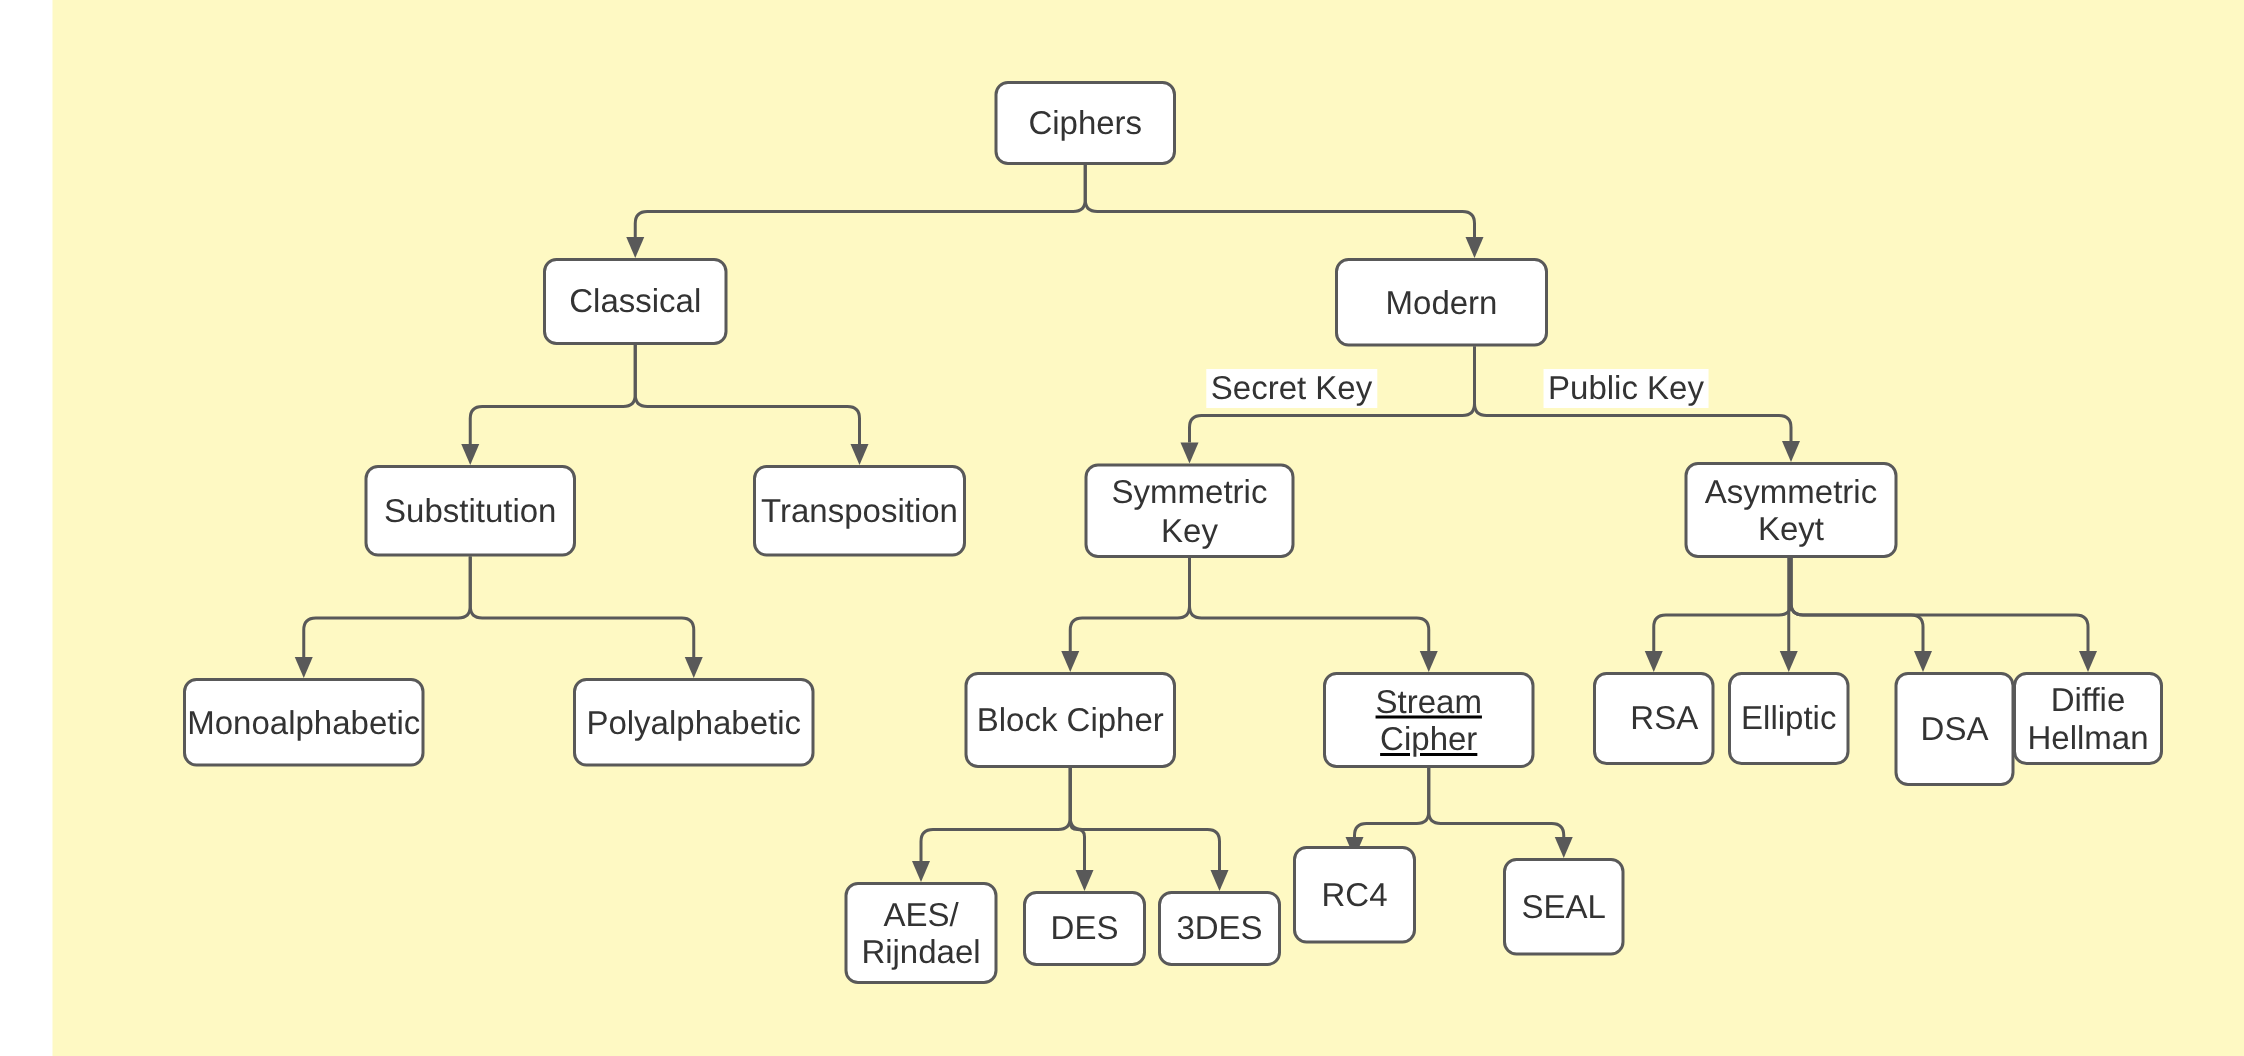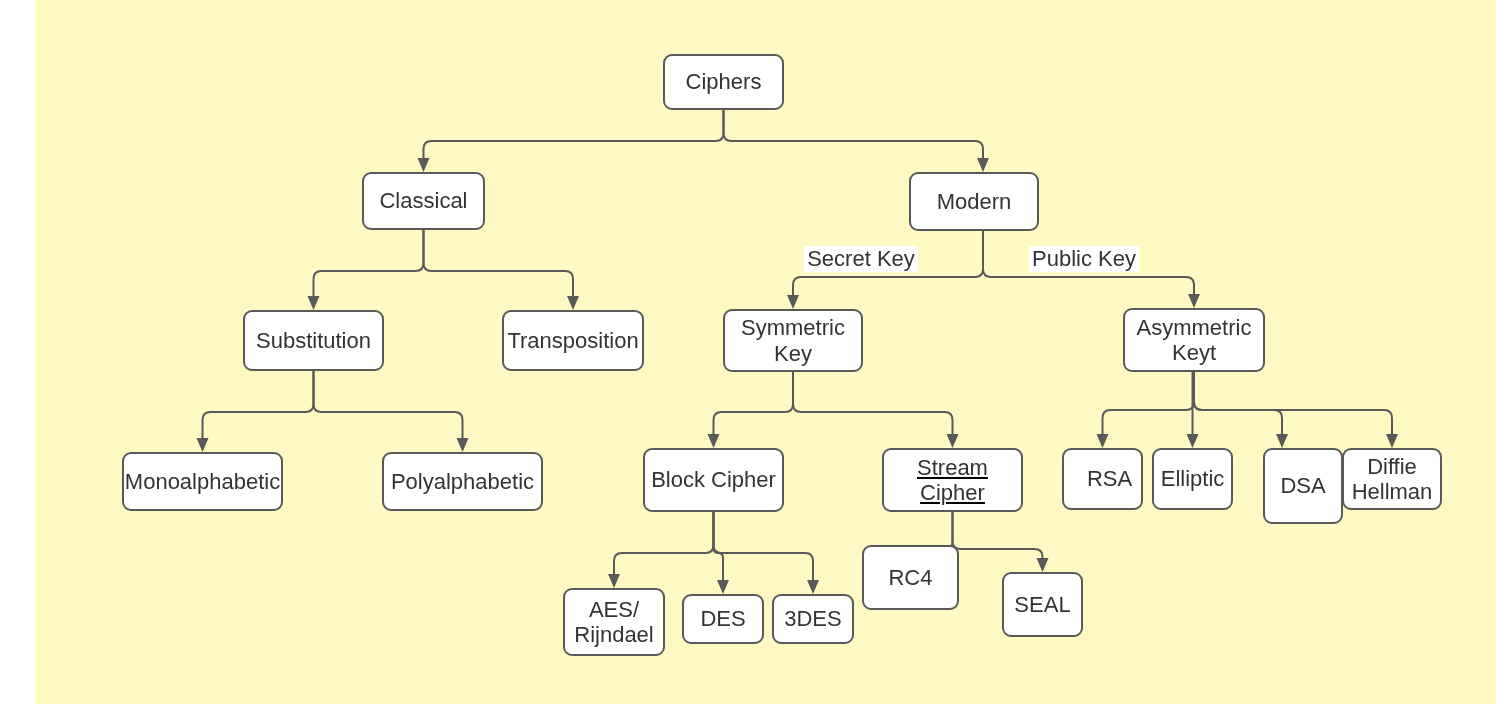--- a/index.html
+++ b/index.html
@@ -92,21 +92,21 @@
       <path d="M 917.5 512 L 917.5 541 Q 917.5 549 925.5 549 L 999.5 549 Q 1007.5 549 1007.5 557 L 1007.5 558" fill="none" stroke="#595959" stroke-width="2"></path>
       <polygon points="1001.5,558 1013.5,558 1007.5,572" fill="#595959"></polygon>
     </svg>
   <div id="nodes-layer">
       <div class="node" style="left: 628px; top: 54px; width: 121px; height: 56px;">
         <span class="label">Ciphers</span>
       </div>
       <div class="node" style="left: 327px; top: 172px; width: 123px; height: 58px;">
         <span class="label">Classical</span>
       </div>
-      <div class="node" style="left: 874px; top: 172px; width: 130px; height: 59px;">
+      <div class="node" style="left: 855px; top: 172px; width: 142px; height: 59px;">
         <span class="label">Modern</span>
       </div>
       <div class="node" style="left: 208px; top: 310px; width: 141px; height: 61px;">
         <span class="label">Substitution</span>
       </div>
       <div class="node" style="left: 467px; top: 310px; width: 142px; height: 61px;">
         <span class="label">Transposition</span>
       </div>
       <div class="node" style="left: 87px; top: 452px; width: 161px; height: 59px;">
         <span class="label">Monoalphabetic</span>
@@ -132,21 +132,21 @@
       <div class="node" style="left: 528px; top: 588px; width: 102px; height: 68px;">
         <span class="label">AES/
 Rijndael</span>
       </div>
       <div class="node" style="left: 647px; top: 594px; width: 82px; height: 50px;">
         <span class="label">DES</span>
       </div>
       <div class="node" style="left: 737px; top: 594px; width: 82px; height: 50px;">
         <span class="label">3DES</span>
       </div>
-      <div class="node" style="left: 827px; top: 545px; width: 97px; height: 65px;">
+      <div class="node" style="left: 827px; top: 564px; width: 82px; height: 65px;">
         <span class="label">RC4</span>
       </div>
       <div class="node" style="left: 967px; top: 572px; width: 81px; height: 65px; text-align: center;">
         <span class="label">SEAL</span>
       </div>
       <div class="node" style="left: 1027px; top: 448px; width: 81px; height: 62px; padding-left: 14px;">
         <span class="label">RSA</span>
       </div>
       <div class="node" style="left: 1117px; top: 448px; width: 81px; height: 62px;">
         <span class="label">Elliptic</span>

